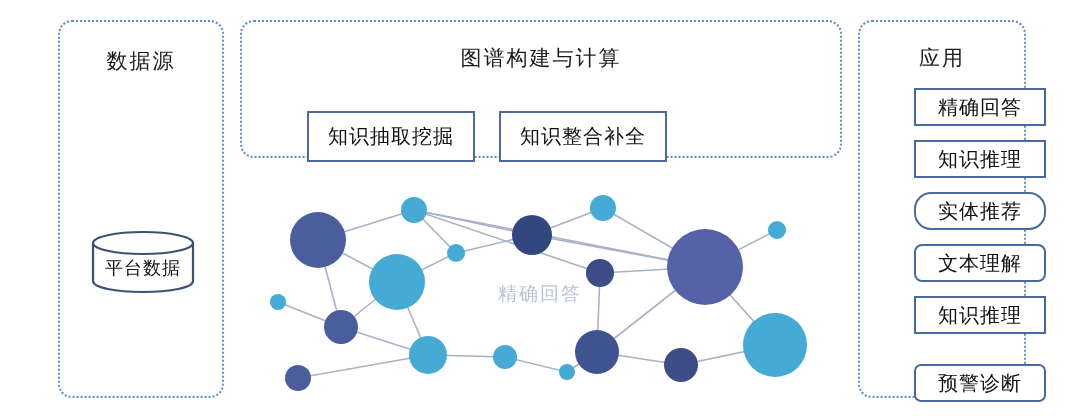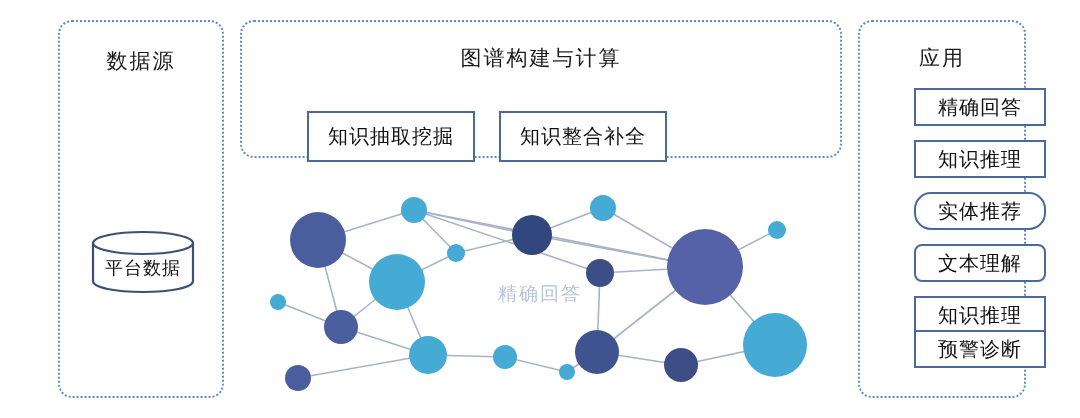--- a/index.html
+++ b/index.html
@@ -91,21 +91,21 @@
   .app-box {
     left: 14px;
     width: 132px;
     height: 38px;
   }
   #app-0 { top: 66px; }
   #app-1 { top: 118px; text-align: center; }
   #app-2 { top: 170px; border-radius: 17px; }
   #app-3 { top: 222px; border-radius: 8px; }
   #app-4 { top: 274px; }
-  #app-5 { top: 308px; }
+  #app-5 { top: 342px; border-radius: 7px; }
 
   
   #db-cylinder {
     position: absolute;
     left: 30px;
     top: 208px;
     width: 106px;
     height: 64px;
   }
   #db-cylinder svg { display: block; }

